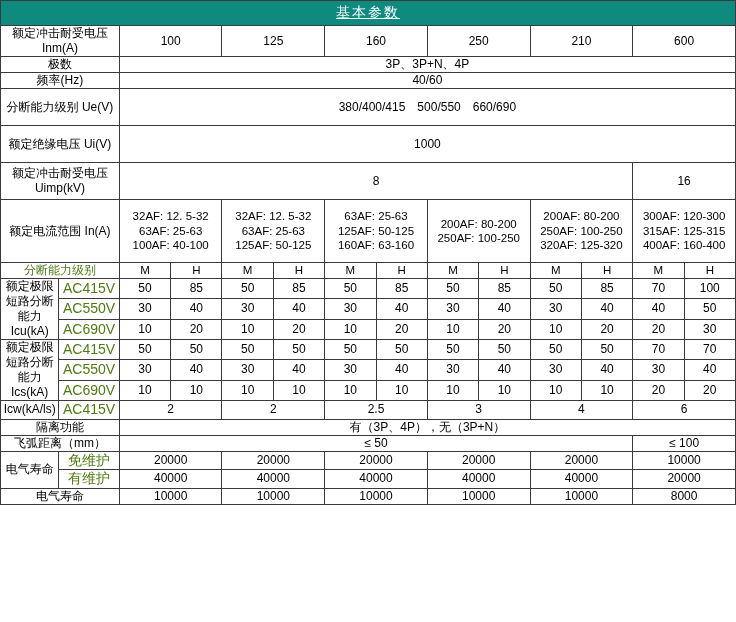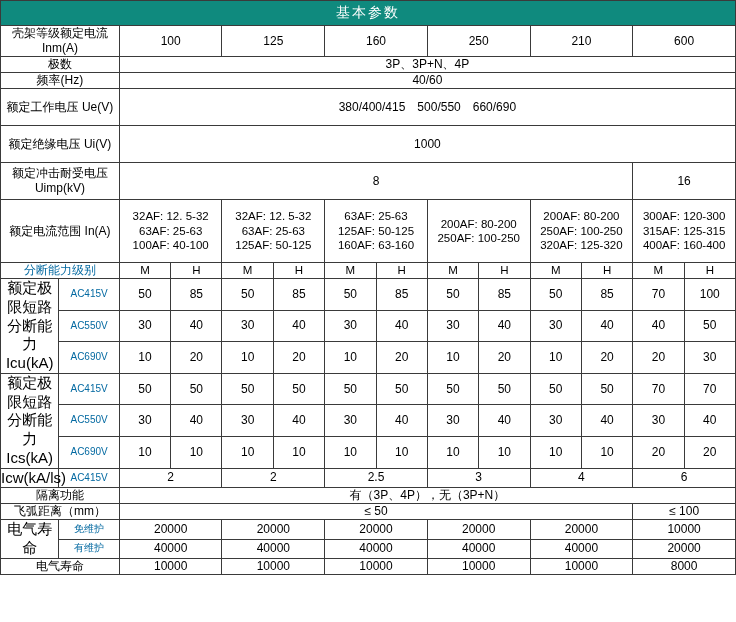--- a/index.html
+++ b/index.html
@@ -29,45 +29,46 @@
     font-weight: normal;
   }
   .title-bar {
     background: #0f8a7e;
     color: #ffffff;
     font-size: 14px;
     font-weight: bold;
     letter-spacing: 2px;
     height: 24px;
     border: 1px solid #0f8a7e;
+    text-decoration: underline;
   }
   .hdr-label {
     font-size: 12px;
     padding: 2px 3px;
   }
   .cell {
     font-size: 12px;
     padding: 3px 2px;
   }
   .range-cell {
     font-size: 11.5px;
     text-align: left;
     padding: 4px 4px 4px 5px;
     line-height: 1.45;
     white-space: pre-line;
   }
   .sub-label {
-    font-size: 10px;
+    font-size: 14px;
     padding: 2px 2px;
   }
   .teal-text {
-    color: #0369a1;
+    color: #4d7c0f;
     font-weight: bold;
   }
-  .lbl-narrow { font-size: 15px; padding: 2px 1px; }
+  .lbl-narrow { font-size: 12px; padding: 2px 1px; }
   .mh { font-size: 11.5px; }
 </style>
 </head>
 <body>
 
 <table class="spec-table">
   <colgroup>
     <col style="width:58px">
     <col style="width:60px">
     <col style="width:51px">
@@ -83,41 +84,41 @@
     <col style="width:51px">
       <col style="width:51px">
   </colgroup>
   <tbody>
 
     <tr>
       <td class="title-bar" colspan="14">基本参数</td>
     </tr>
 
     <tr>
-      <td class="hdr-label" colspan="2">壳架等级额定电流 Inm(A)</td>
+      <td class="hdr-label" colspan="2">额定冲击耐受电压 Inm(A)</td>
       <td class="cell" colspan="2">100</td>
       <td class="cell" colspan="2">125</td>
       <td class="cell" colspan="2">160</td>
       <td class="cell" colspan="2">250</td>
       <td class="cell" colspan="2">210</td>
       <td class="cell" colspan="2">600</td>
     </tr>
 
     <tr>
       <td class="hdr-label" colspan="2">极数</td>
       <td class="cell" colspan="12">3P、3P+N、4P</td>
     </tr>
 
     <tr>
       <td class="hdr-label" colspan="2">频率(Hz)</td>
       <td class="cell" colspan="12">40/60</td>
     </tr>
 
     <tr>
-      <td class="hdr-label" colspan="2" style="height:36px">额定工作电压 Ue(V)</td>
+      <td class="hdr-label" colspan="2" style="height:36px">分断能力级别 Ue(V)</td>
       <td class="cell" colspan="12">380/400/415　500/550　660/690</td>
     </tr>
 
     <tr>
       <td class="hdr-label" colspan="2" style="height:36px">额定绝缘电压 Ui(V)</td>
       <td class="cell" colspan="12">1000</td>
     </tr>
 
     <tr>
       <td class="hdr-label" colspan="2" style="height:36px">额定冲击耐受电压 Uimp(kV)</td>

